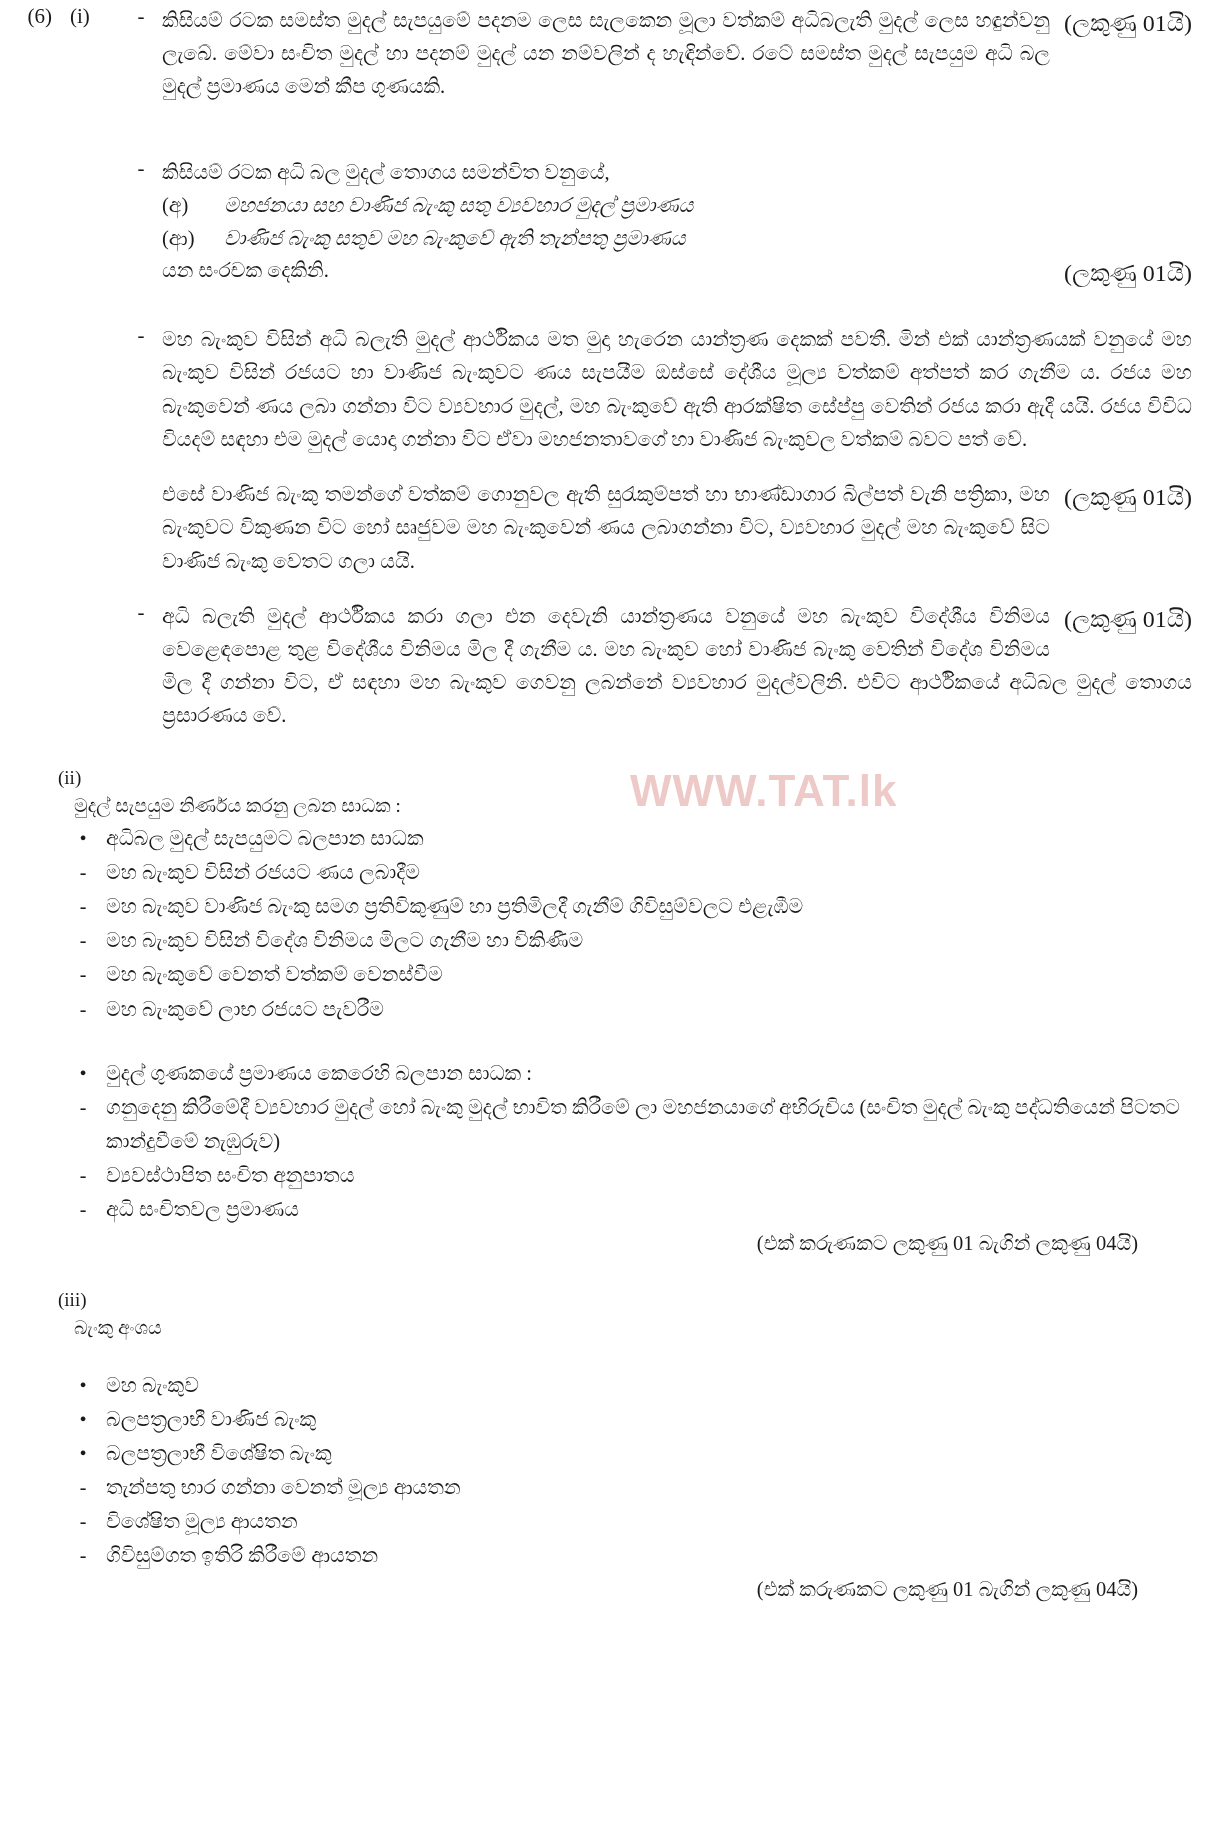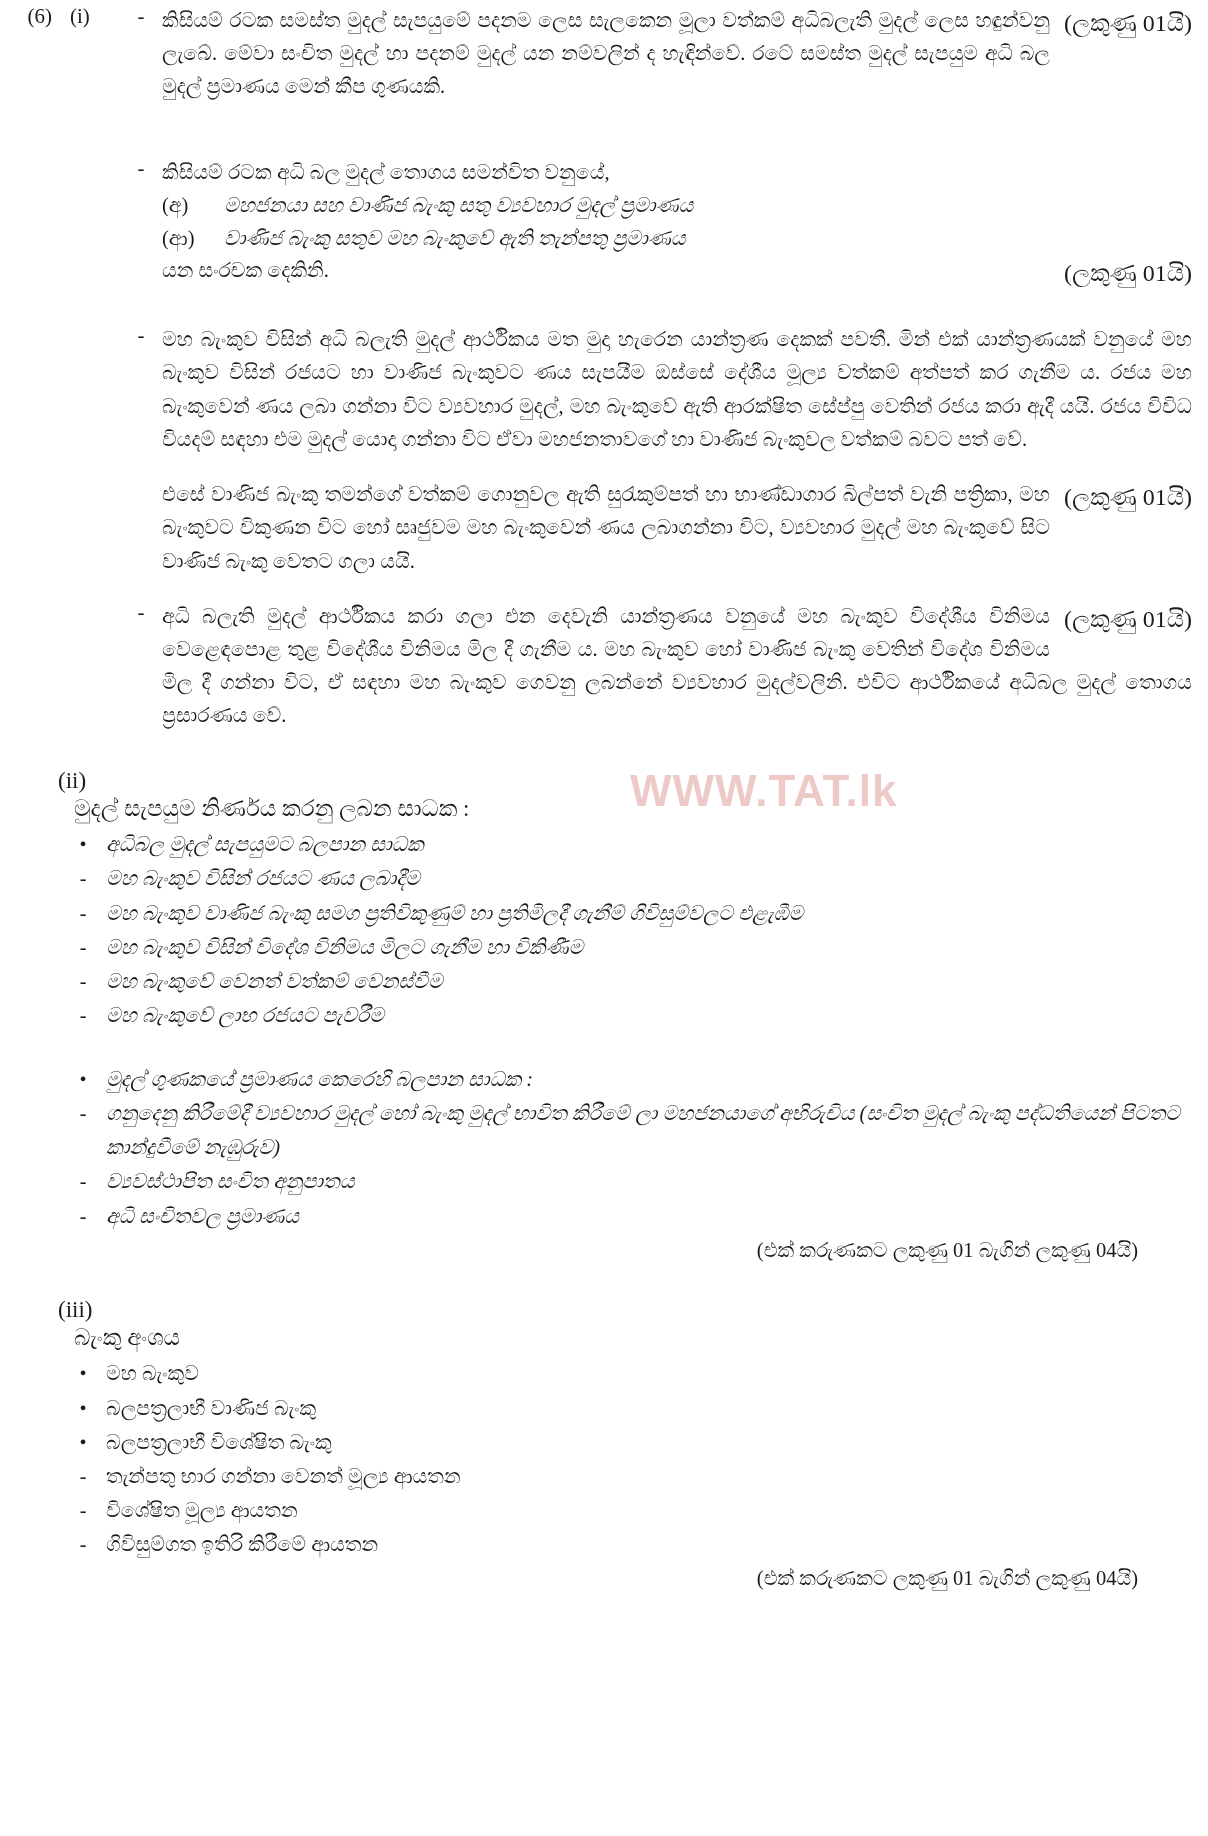--- a/index.html
+++ b/index.html
@@ -136,27 +136,27 @@
     font-size: 11px;
     position: relative;
     top: -4px;
   }
   .bullet-mark.dash::before {
     content: "\2010";
     font-size: 20px;
   }
   .bullet-text { flex: 1 1 auto; padding-right: 20px; }
 
-  .indent-ii { padding-left: 60px; font-style: italic; }
-  .indent-iii { padding-left: 60px; }
+  .indent-ii { padding-left: 60px; }
+  .indent-iii { padding-left: 60px; margin-top: 24px; }
 
   .sect-head {
     display: flex;
     align-items: flex-start;
-    font-size: 23px;
+    font-size: 19px;
     line-height: 1.6;
     justify-content: flex-end;
   }
   .sect-rom {
     width: 60px;
     flex: 0 0 60px;
     padding-left: 58px;
     box-sizing: border-box;
     white-space: nowrap;
   }

